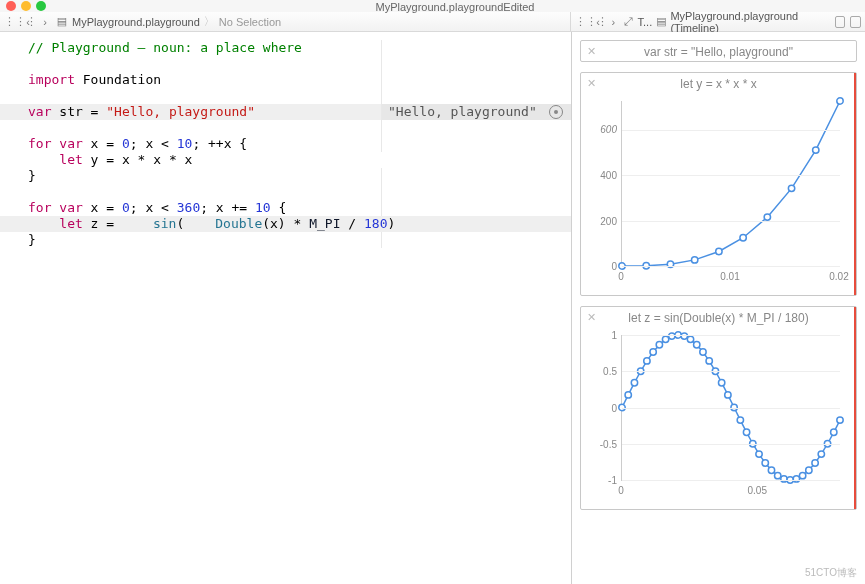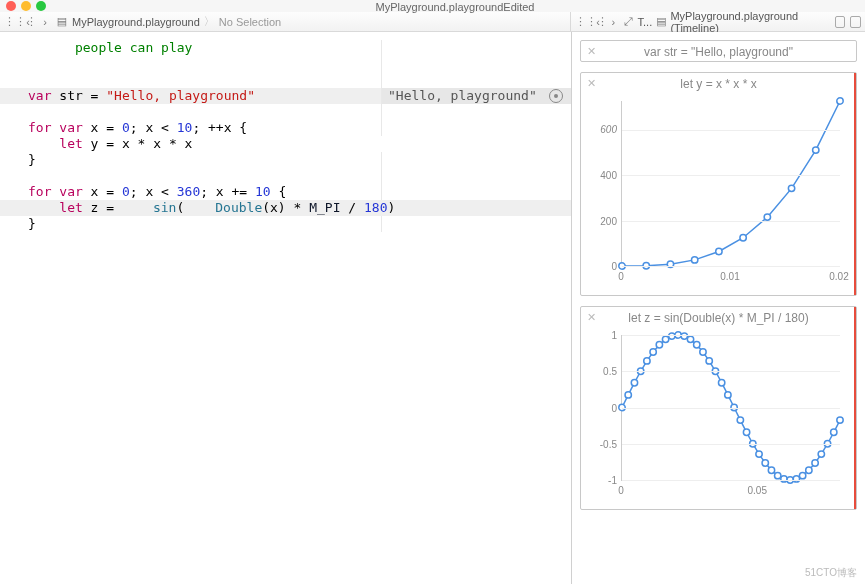--- a/index.html
+++ b/index.html
@@ -88,30 +88,31 @@
     <span class="tb-sq"></span>
   </div>
 </div>
 
 <div class="main">
 
   <div class="editor-pane">
     <div class="code-area">
       <div class="codeline">
           <div class="gutter"></div>
-          <div class="codetxt"><span class="c-comment">      people can play</span></div>
-          <div class="result-col"></div>
-        </div>
-      <div class="codeline">
-          <div class="gutter"></div>
-          <div class="codetxt">&nbsp;</div>
-          <div class="result-col"></div>
-        </div>
-      <div class="codeline">
-          <div class="gutter"></div>
+          <div class="codetxt"><span class="c-comment">// Playground – noun: a place where </span></div>
+          <div class="result-col"></div>
+        </div>
+      <div class="codeline">
+          <div class="gutter"></div>
+          <div class="codetxt">&nbsp;</div>
+          <div class="result-col"></div>
+        </div>
+      <div class="codeline">
+          <div class="gutter"></div>
+          <div class="codetxt"><span class="c-kw">import</span><span> Foundation</span></div>
           <div class="result-col"></div>
         </div>
       <div class="codeline">
           <div class="gutter"></div>
           <div class="codetxt">&nbsp;</div>
           <div class="result-col"></div>
         </div>
       <div class="codeline line-hl">
           <div class="gutter"></div>
           <div class="codetxt"><span class="c-kw">var</span><span> str = </span><span class="c-str">"Hello, playground"</span></div>

